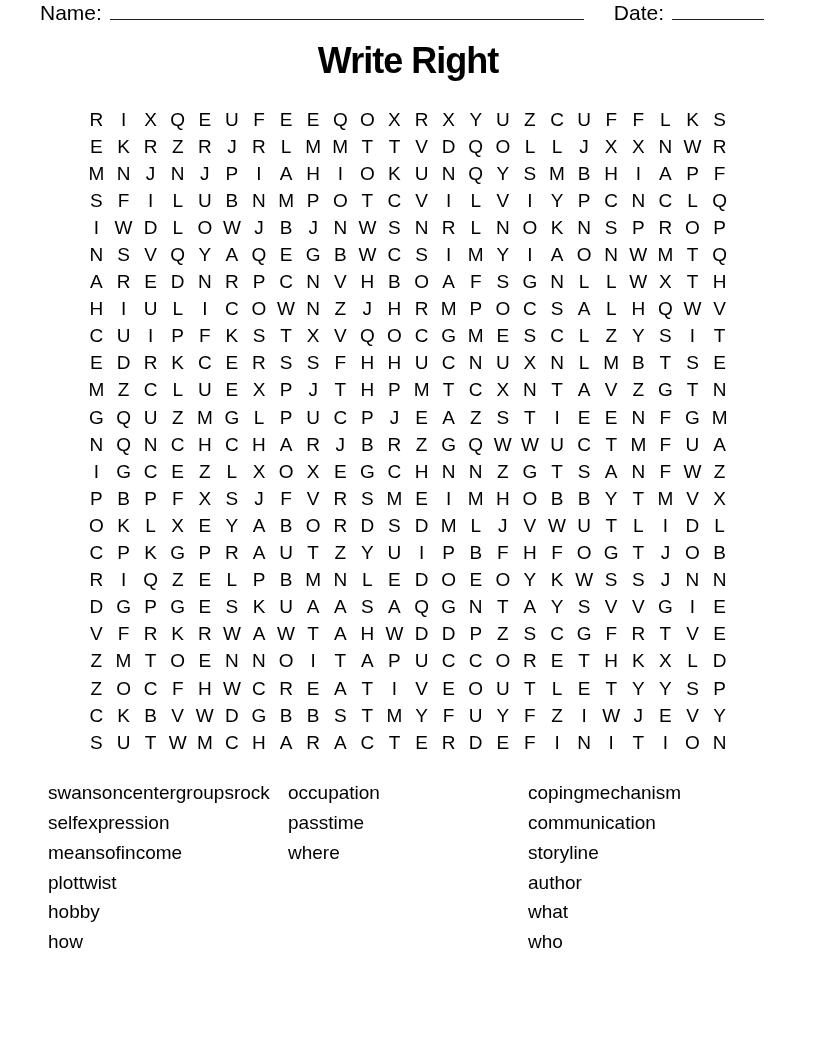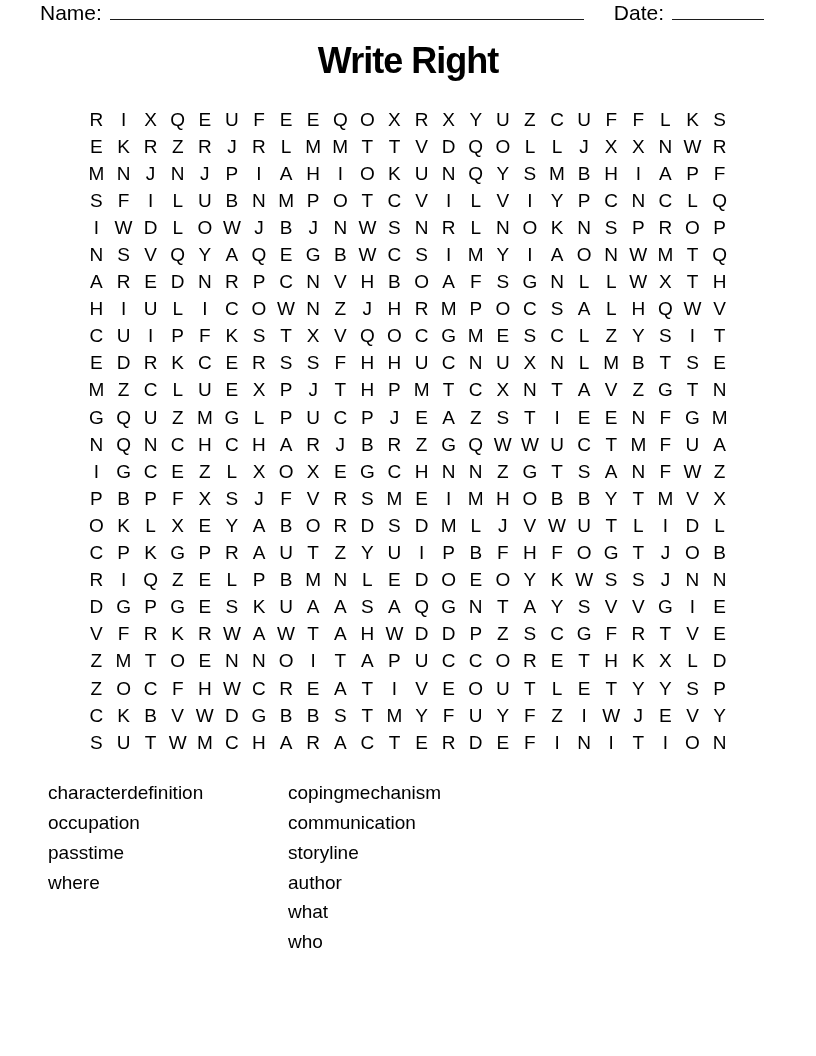--- a/index.html
+++ b/index.html
@@ -647,21 +647,28 @@
       <span class="cell">N</span>
       <span class="cell">I</span>
       <span class="cell">T</span>
       <span class="cell">I</span>
       <span class="cell">O</span>
       <span class="cell">N</span>
     </div>
 
   <div class="words">
     <div class="col">
-        <div class="word">characterdefinition</div>
+        <div class="word">swansoncentergroupsrock</div>
+        <div class="word">selfexpression</div>
+        <div class="word">meansofincome</div>
+        <div class="word">plottwist</div>
+        <div class="word">hobby</div>
+        <div class="word">how</div>
+      </div>
+    <div class="col">
         <div class="word">occupation</div>
         <div class="word">passtime</div>
         <div class="word">where</div>
       </div>
     <div class="col">
         <div class="word">copingmechanism</div>
         <div class="word">communication</div>
         <div class="word">storyline</div>
         <div class="word">author</div>
         <div class="word">what</div>

